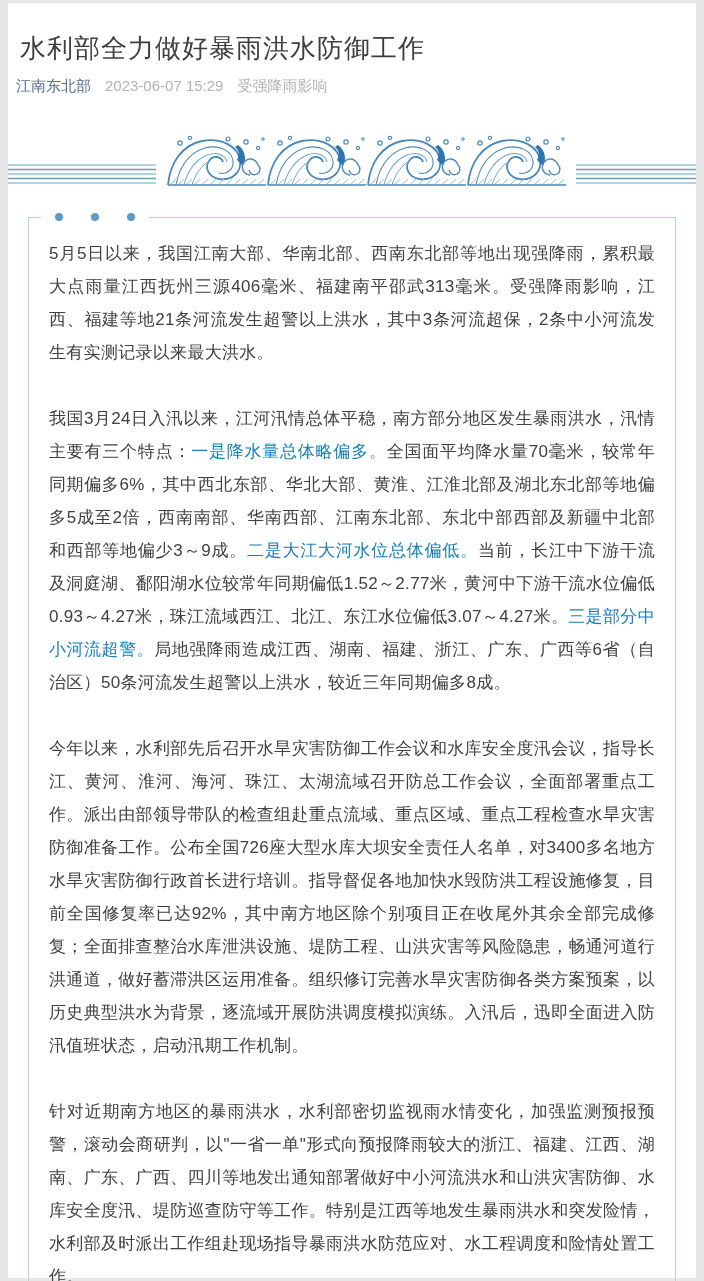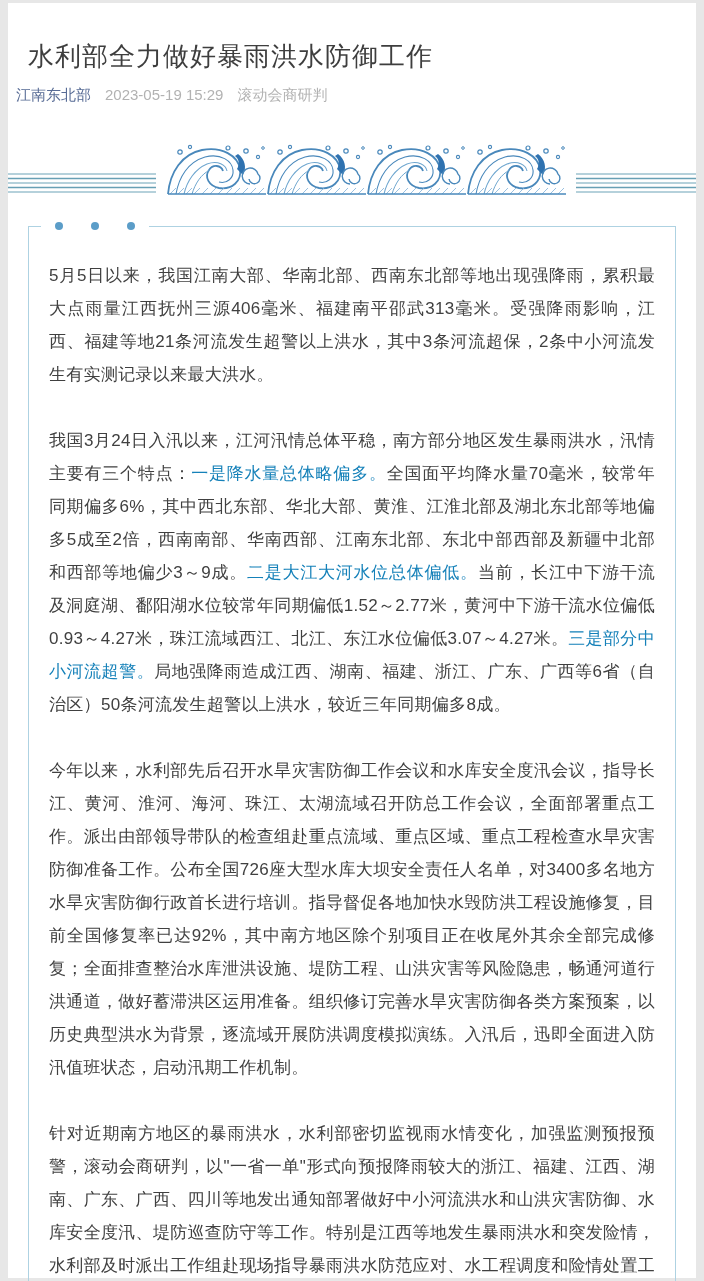--- a/index.html
+++ b/index.html
@@ -10,21 +10,21 @@
   }
   .page{
     width:688px;height:1275px;margin:3px auto 0;
     background:#ffffff;
     box-sizing:border-box;
   }
   
   .header{padding:24px 8px 0 8px;}
   .title{
     font-size:26px;line-height:34px;color:#3e3e3e;
-    font-weight:400;letter-spacing:1px;margin:12px;
+    font-weight:400;letter-spacing:1px;margin:4px;
   }
   .byline{
     margin-top:11px;font-size:15px;line-height:20px;
     display:flex;align-items:center;
   }
   .account{color:#576b95;cursor:pointer;}
   .pub-time{color:#b2b2b2;margin-left:14px;}
   .pub-loc{color:#b2b2b2;margin-left:14px;}
   
   .wave-banner{margin-top:37px;height:60px;}
@@ -41,37 +41,37 @@
     position:absolute;top:-5px;left:12px;
     background:#ffffff;padding:0 14px;
     display:flex;gap:28px;line-height:0;
   }
   .top-dots .dot{
     width:8px;height:8px;border-radius:50%;
     background:#5b9dc8;display:inline-block;
   }
   .par{
     font-size:17px;line-height:33px;color:#404040;
-    text-align:justify;margin:13px 0 33px 0;
+    text-align:justify;margin:0 0 33px 0;
     letter-spacing:0.3px;
   }
   .par:last-child{margin-bottom:0;}
   .em{color:#1581b9;font-weight:normal;}
 </style>
 </head>
 <body>
 
 <div class="page">
 
   <div class="header">
     <h1 class="title">水利部全力做好暴雨洪水防御工作</h1>
     <div class="byline">
       <span class="account">江南东北部</span>
-      <span class="pub-time">2023-05-19 15:29</span>
-      <span class="pub-loc">滚动会商研判</span>
+      <span class="pub-time">2023-06-07 15:29</span>
+      <span class="pub-loc">受强降雨影响</span>
     </div>
   </div>
 
   <div class="wave-banner">
     <svg width="688" height="60" viewBox="0 0 688 60" aria-hidden="true">
       <defs>
         <g id="wu">
           <path d="M2 50 C4 28 16 10 36 6 C56 2 72 12 74 25 C76 37 66 46 53 44 C43 42 38 33 43 26 C47 20 55 21 57 27" fill="none" stroke="#4988bb" stroke-width="1.8"></path>
           <path d="M10 50 C13 33 22 18 39 13 C55 9 66 17 67 26 C68 34 61 40 53 38" fill="none" stroke="#4988bb" stroke-width="1.1"></path>
           <path d="M18 50 C21 37 29 25 41 20 C52 16 60 21 61 27" fill="none" stroke="#6ea6cf" stroke-width="1.1"></path>

